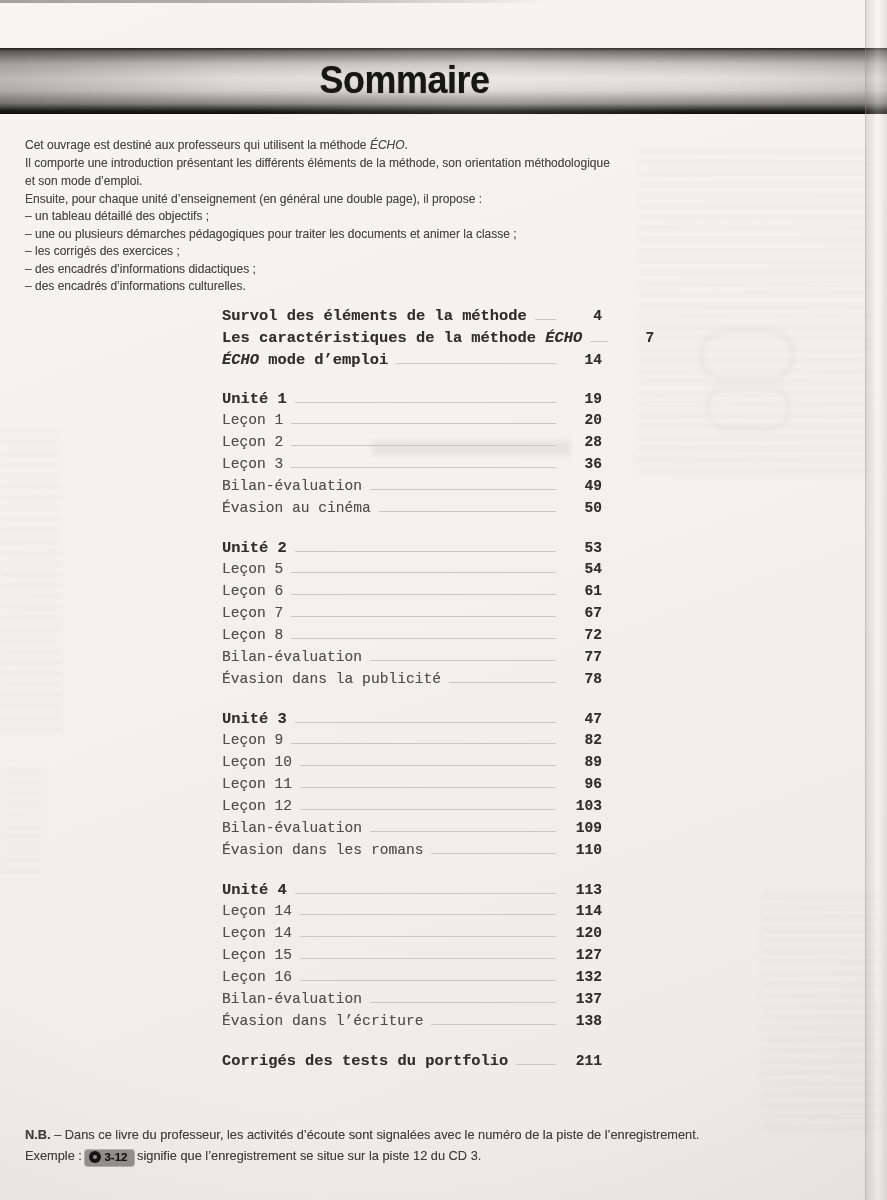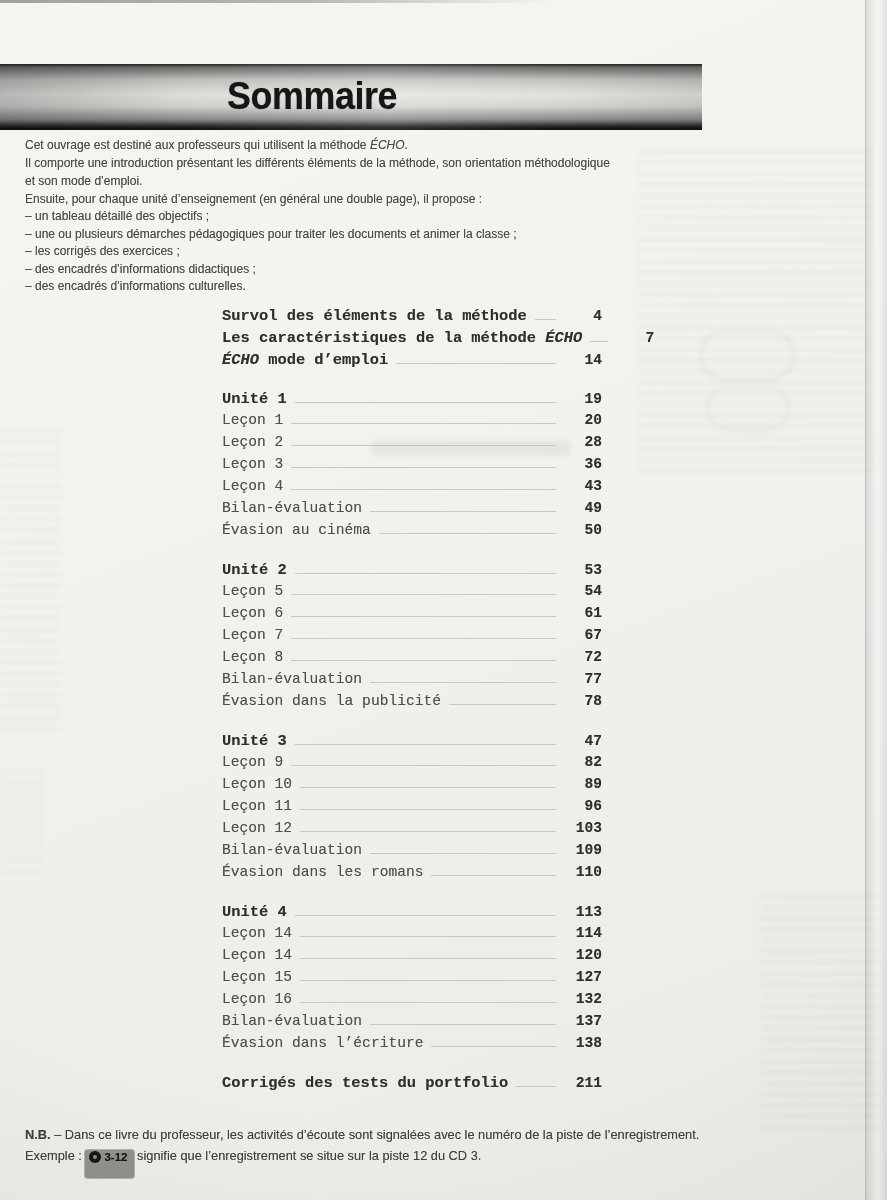--- a/index.html
+++ b/index.html
@@ -20,21 +20,21 @@
     position:absolute;top:0;left:0;width:62%;height:3px;opacity:.65;
     background:linear-gradient(90deg,#757470,#949390 55%,rgba(185,184,181,0));
   }
   .right-edge{
     position:absolute;top:0;right:0;width:21px;height:100%;z-index:6;
     background:linear-gradient(90deg,rgba(130,128,124,0.20) 0,rgba(255,255,255,0.28) 55%,rgba(180,178,174,0.28) 100%);
     border-left:1px solid rgba(125,123,119,0.30);
   }
   
   .header-band{
-    position:absolute;left:0;top:64px;width:702px;height:66px;z-index:3;
+    position:absolute;left:0;top:48px;width:887px;height:66px;z-index:3;
     background:linear-gradient(180deg,
       #232322 0%,#6f6e6c 5%,#c7c6c3 24%,#e7e6e3 46%,#d8d7d4 64%,
       #8e8d8b 84%,#222221 95%,#0d0d0d 100%);
   }
   .header-band::before{
     content:'';position:absolute;inset:0;
     background:linear-gradient(90deg,rgba(0,0,0,0.20) 0%,rgba(0,0,0,0.04) 26%,rgba(255,255,255,0.10) 55%,rgba(0,0,0,0.02) 80%,rgba(0,0,0,0.10) 100%);
   }
   .header-title{
     position:absolute;left:0;right:78px;top:10px;text-align:center;
@@ -74,21 +74,21 @@
   
   .footer{
     position:absolute;left:25px;top:1124px;width:845px;z-index:4;
     font-size:12.8px;line-height:21px;color:#413f3b;
     text-shadow:0 0 .4px rgba(65,63,59,.5);
   }
   .footer p{margin:0;}
   .footer .nb{font-weight:700;margin-top:48px;}
   .track-badge{
     display:inline-flex;align-items:center;gap:3px;
-    background:#8f8e8a;border-radius:3px;padding:1px 6px 14px 4px;
+    background:#8f8e8a;border-radius:3px;padding:1px 6px 2px 4px;
     vertical-align:-3px;box-shadow:0 0 0 1px rgba(70,70,68,.35);
   }
   .cd-icon{
     width:12px;height:12px;border-radius:50%;background:#151515;
     position:relative;display:inline-block;flex:0 0 auto;
   }
   .cd-icon::after{
     content:'';position:absolute;left:4px;top:4px;width:4px;height:4px;
     border-radius:50%;background:#8f8e8a;
   }
@@ -170,25 +170,20 @@
           <span class="toc-label">Leçon 2</span>
           <span class="leader"></span>
           <span class="toc-page">28</span>
         </div>
         <div class="toc-row">
           <span class="toc-label">Leçon 3</span>
           <span class="leader"></span>
           <span class="toc-page">36</span>
         </div>
         <div class="toc-row">
-          <span class="toc-label">Leçon 4</span>
-          <span class="leader"></span>
-          <span class="toc-page">43</span>
-        </div>
-        <div class="toc-row">
           <span class="toc-label">Bilan-évaluation</span>
           <span class="leader"></span>
           <span class="toc-page">49</span>
         </div>
         <div class="toc-row">
           <span class="toc-label">Évasion au cinéma</span>
           <span class="leader"></span>
           <span class="toc-page">50</span>
         </div>
       </div>

